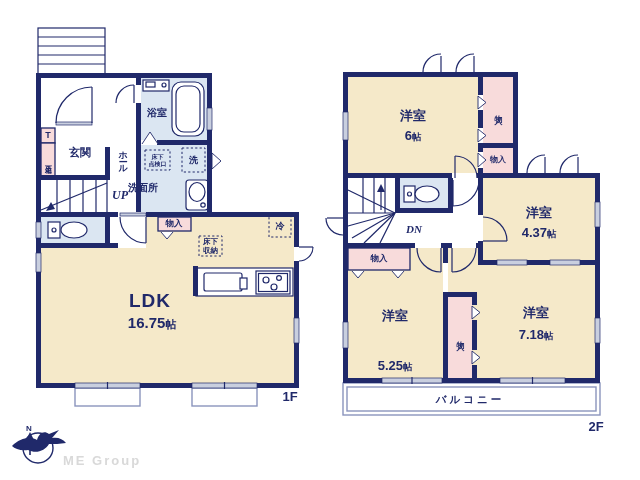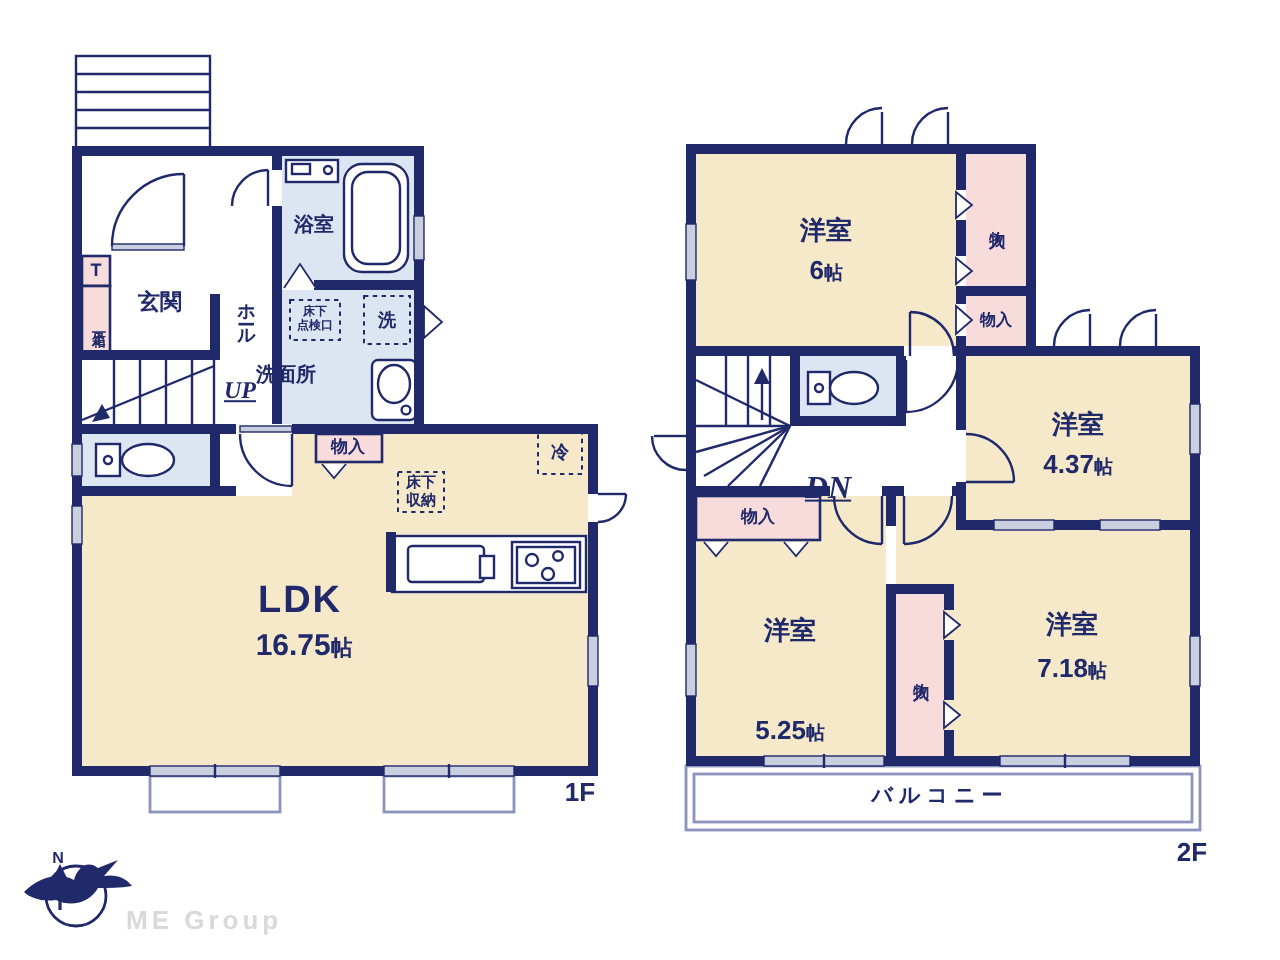--- a/index.html
+++ b/index.html
@@ -20,21 +20,21 @@
   .win{fill:var(--wingray);stroke:var(--wall);stroke-width:0.7;}
   .fx{fill:#fff;stroke:var(--wall);stroke-width:1.2;}
   .dash{fill:none;stroke:var(--wall);stroke-width:1;stroke-dasharray:2.2 2.2;}
   .thin{stroke:var(--terr);stroke-width:1.4;fill:#fff;}
   .tri{fill:#fff;stroke:var(--wall);stroke-width:0.9;}
   .navyfill{fill:var(--wall);}
   
   .lbl{position:absolute;transform:translate(-50%,-50%);white-space:nowrap;
        color:var(--wall);font-weight:700;text-align:center;line-height:1.15;}
   .v{writing-mode:vertical-rl;text-orientation:upright;letter-spacing:1px;}
-  .serifI{font-family:"Liberation Serif",serif;font-style:italic;text-decoration:underline;}
+  .serifI{font-family:"Liberation Serif",serif;font-style:italic;}
   .unit{font-size:0.72em;}
   .two{white-space:normal;}
   .brand{color:var(--brand);font-weight:700;letter-spacing:2px;}
 </style>
 </head>
 <body>
 
 <div class="stage">
 <svg width="640" height="480" viewBox="0 0 640 480">
 
@@ -297,28 +297,28 @@
   <div class="lbl" style="left:290px;top:397px;font-size:13px;">1F</div>
 </div>
 
 <div>
   <div class="lbl" style="left:413px;top:116px;font-size:13px;">洋室</div>
   <div class="lbl" style="left:413px;top:136px;font-size:13px;"><span>6</span><span class="unit">帖</span></div>
   <div class="lbl v" style="left:498px;top:110px;font-size:8px;">物入</div>
   <div class="lbl" style="left:498px;top:160px;font-size:8px;">物入</div>
   <div class="lbl" style="left:539px;top:213px;font-size:13px;">洋室</div>
   <div class="lbl" style="left:539px;top:233px;font-size:13px;"><span>4.37</span><span class="unit">帖</span></div>
-  <div class="lbl serifI" style="left:414px;top:245px;font-size:16px;">DN</div>
+  <div class="lbl serifI" style="left:414px;top:229px;font-size:11px;">DN</div>
   <div class="lbl" style="left:379px;top:259px;font-size:8.5px;">物入</div>
   <div class="lbl" style="left:395px;top:316px;font-size:13px;">洋室</div>
   <div class="lbl" style="left:395px;top:338px;font-size:13px;margin-top:28px;"><span>5.25</span><span class="unit">帖</span></div>
   <div class="lbl v" style="left:460px;top:336px;font-size:8px;">物入</div>
   <div class="lbl" style="left:536px;top:313px;font-size:13px;">洋室</div>
   <div class="lbl" style="left:536px;top:335px;font-size:13px;"><span>7.18</span><span class="unit">帖</span></div>
-  <div class="lbl" style="left:470px;top:399px;font-size:10.5px;letter-spacing:3px;font-family:Liberation Mono, monospace;">バルコニー</div>
+  <div class="lbl" style="left:470px;top:399px;font-size:10.5px;letter-spacing:3px;">バルコニー</div>
   <div class="lbl" style="left:596px;top:427px;font-size:13px;">2F</div>
 </div>
 
 <div>
   <div class="lbl" style="left:29px;top:429px;font-size:8px;">N</div>
   <div class="lbl brand" style="left:100px;top:461px;font-size:13px;transform:translate(0,-50%);left:63px;">ME Group</div>
 </div>
 </div>
 
 </body></html>

